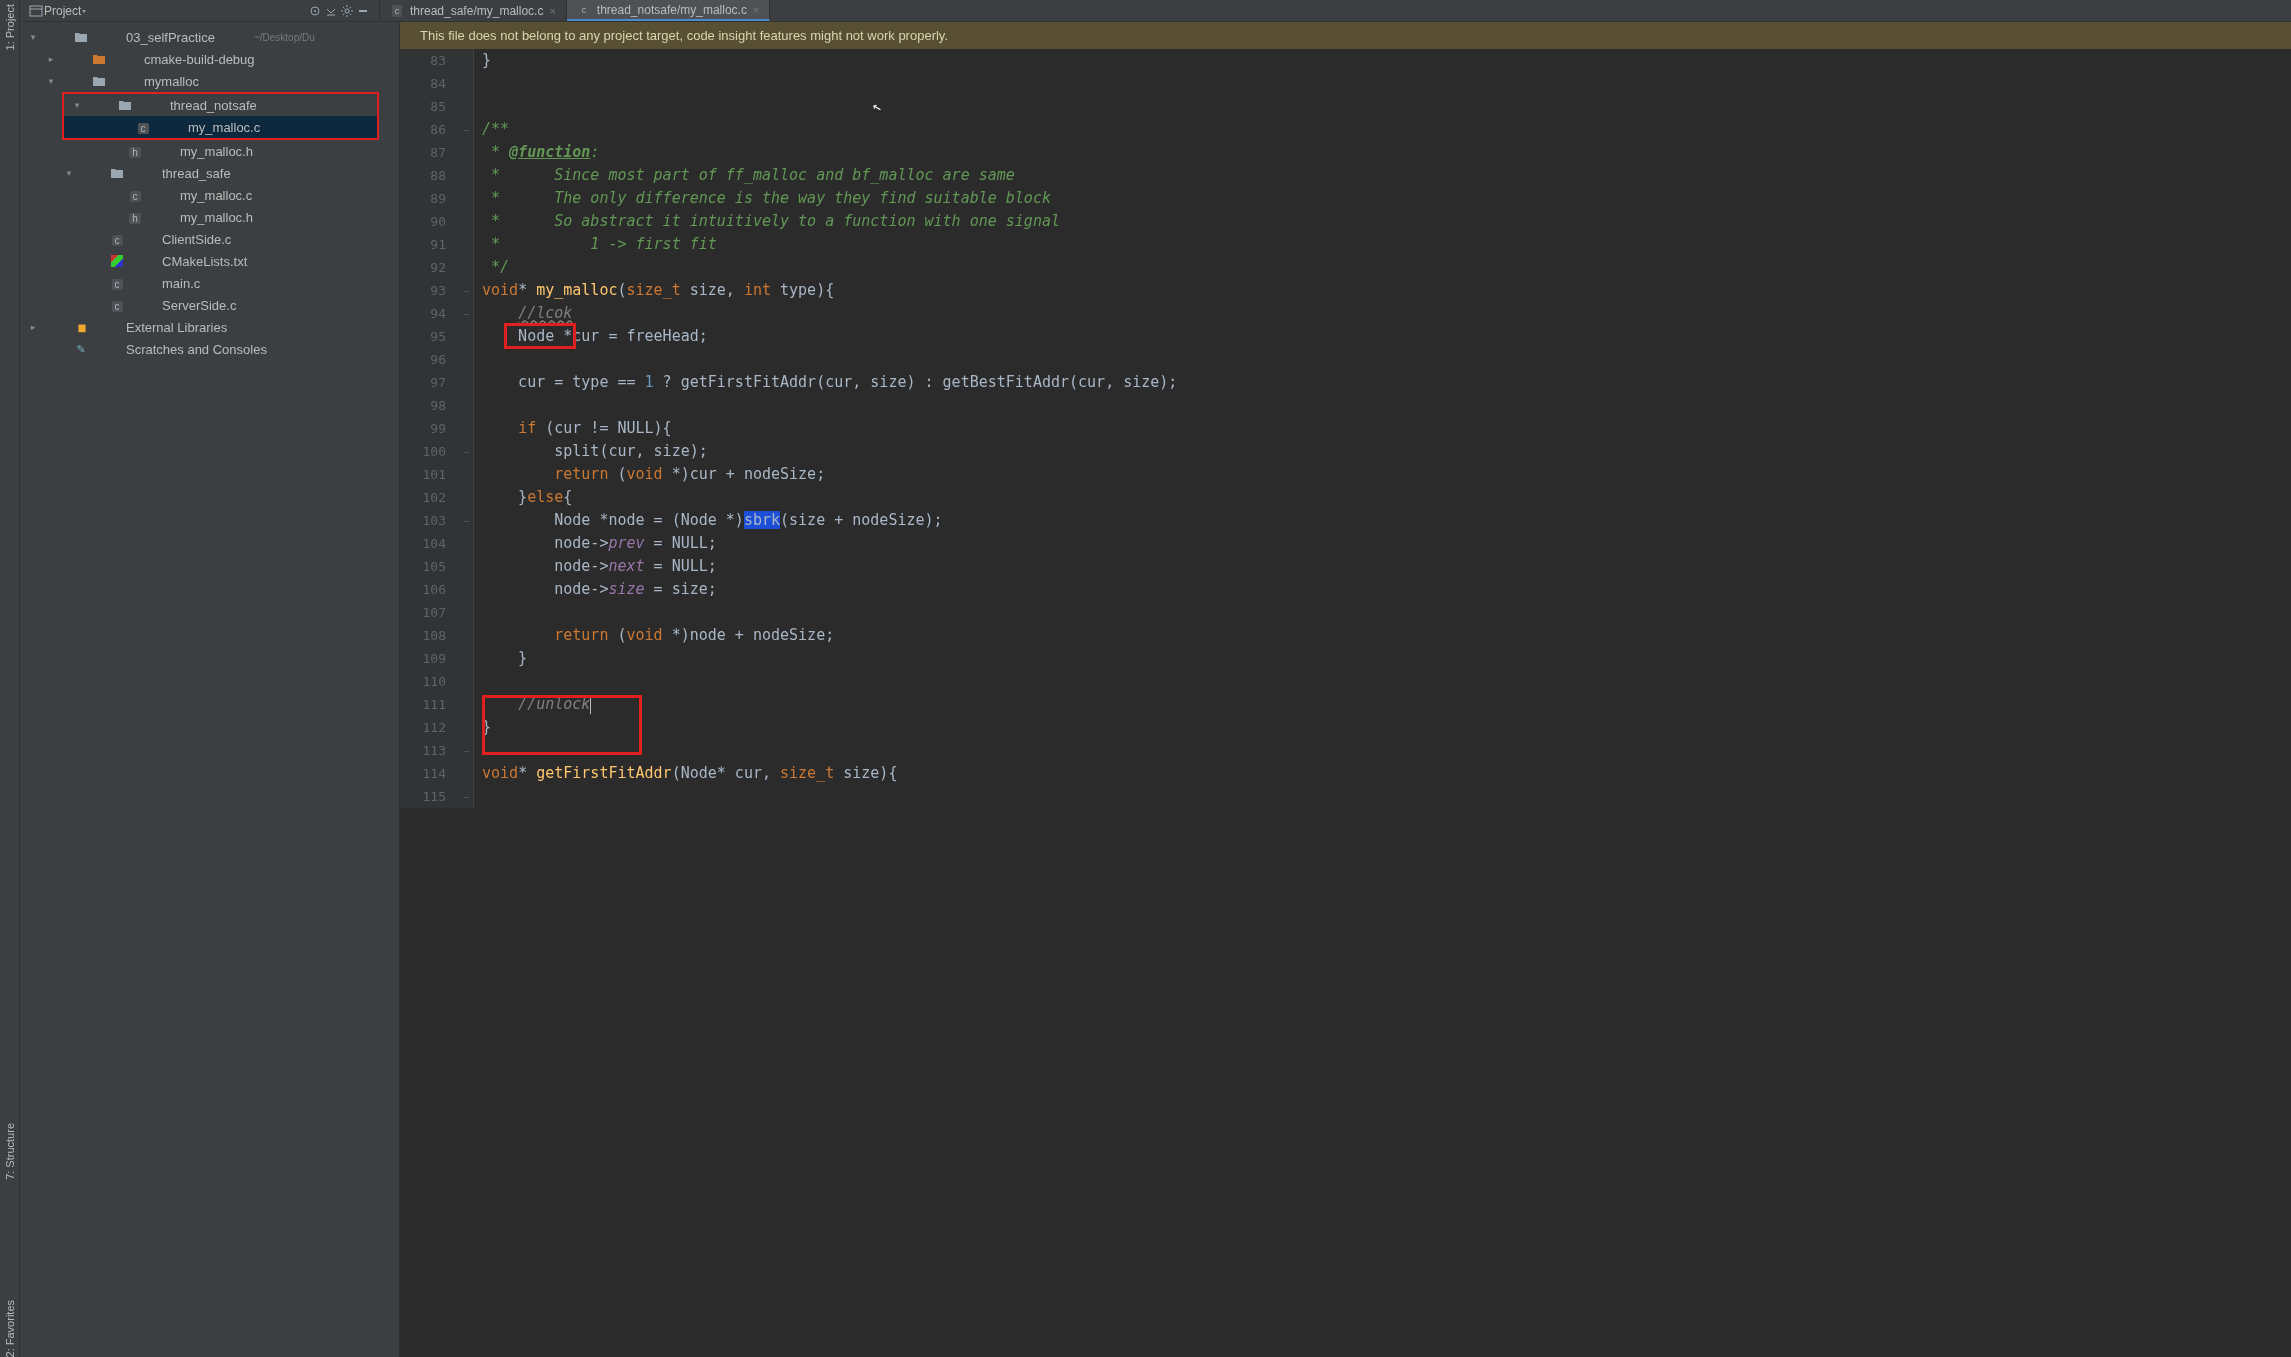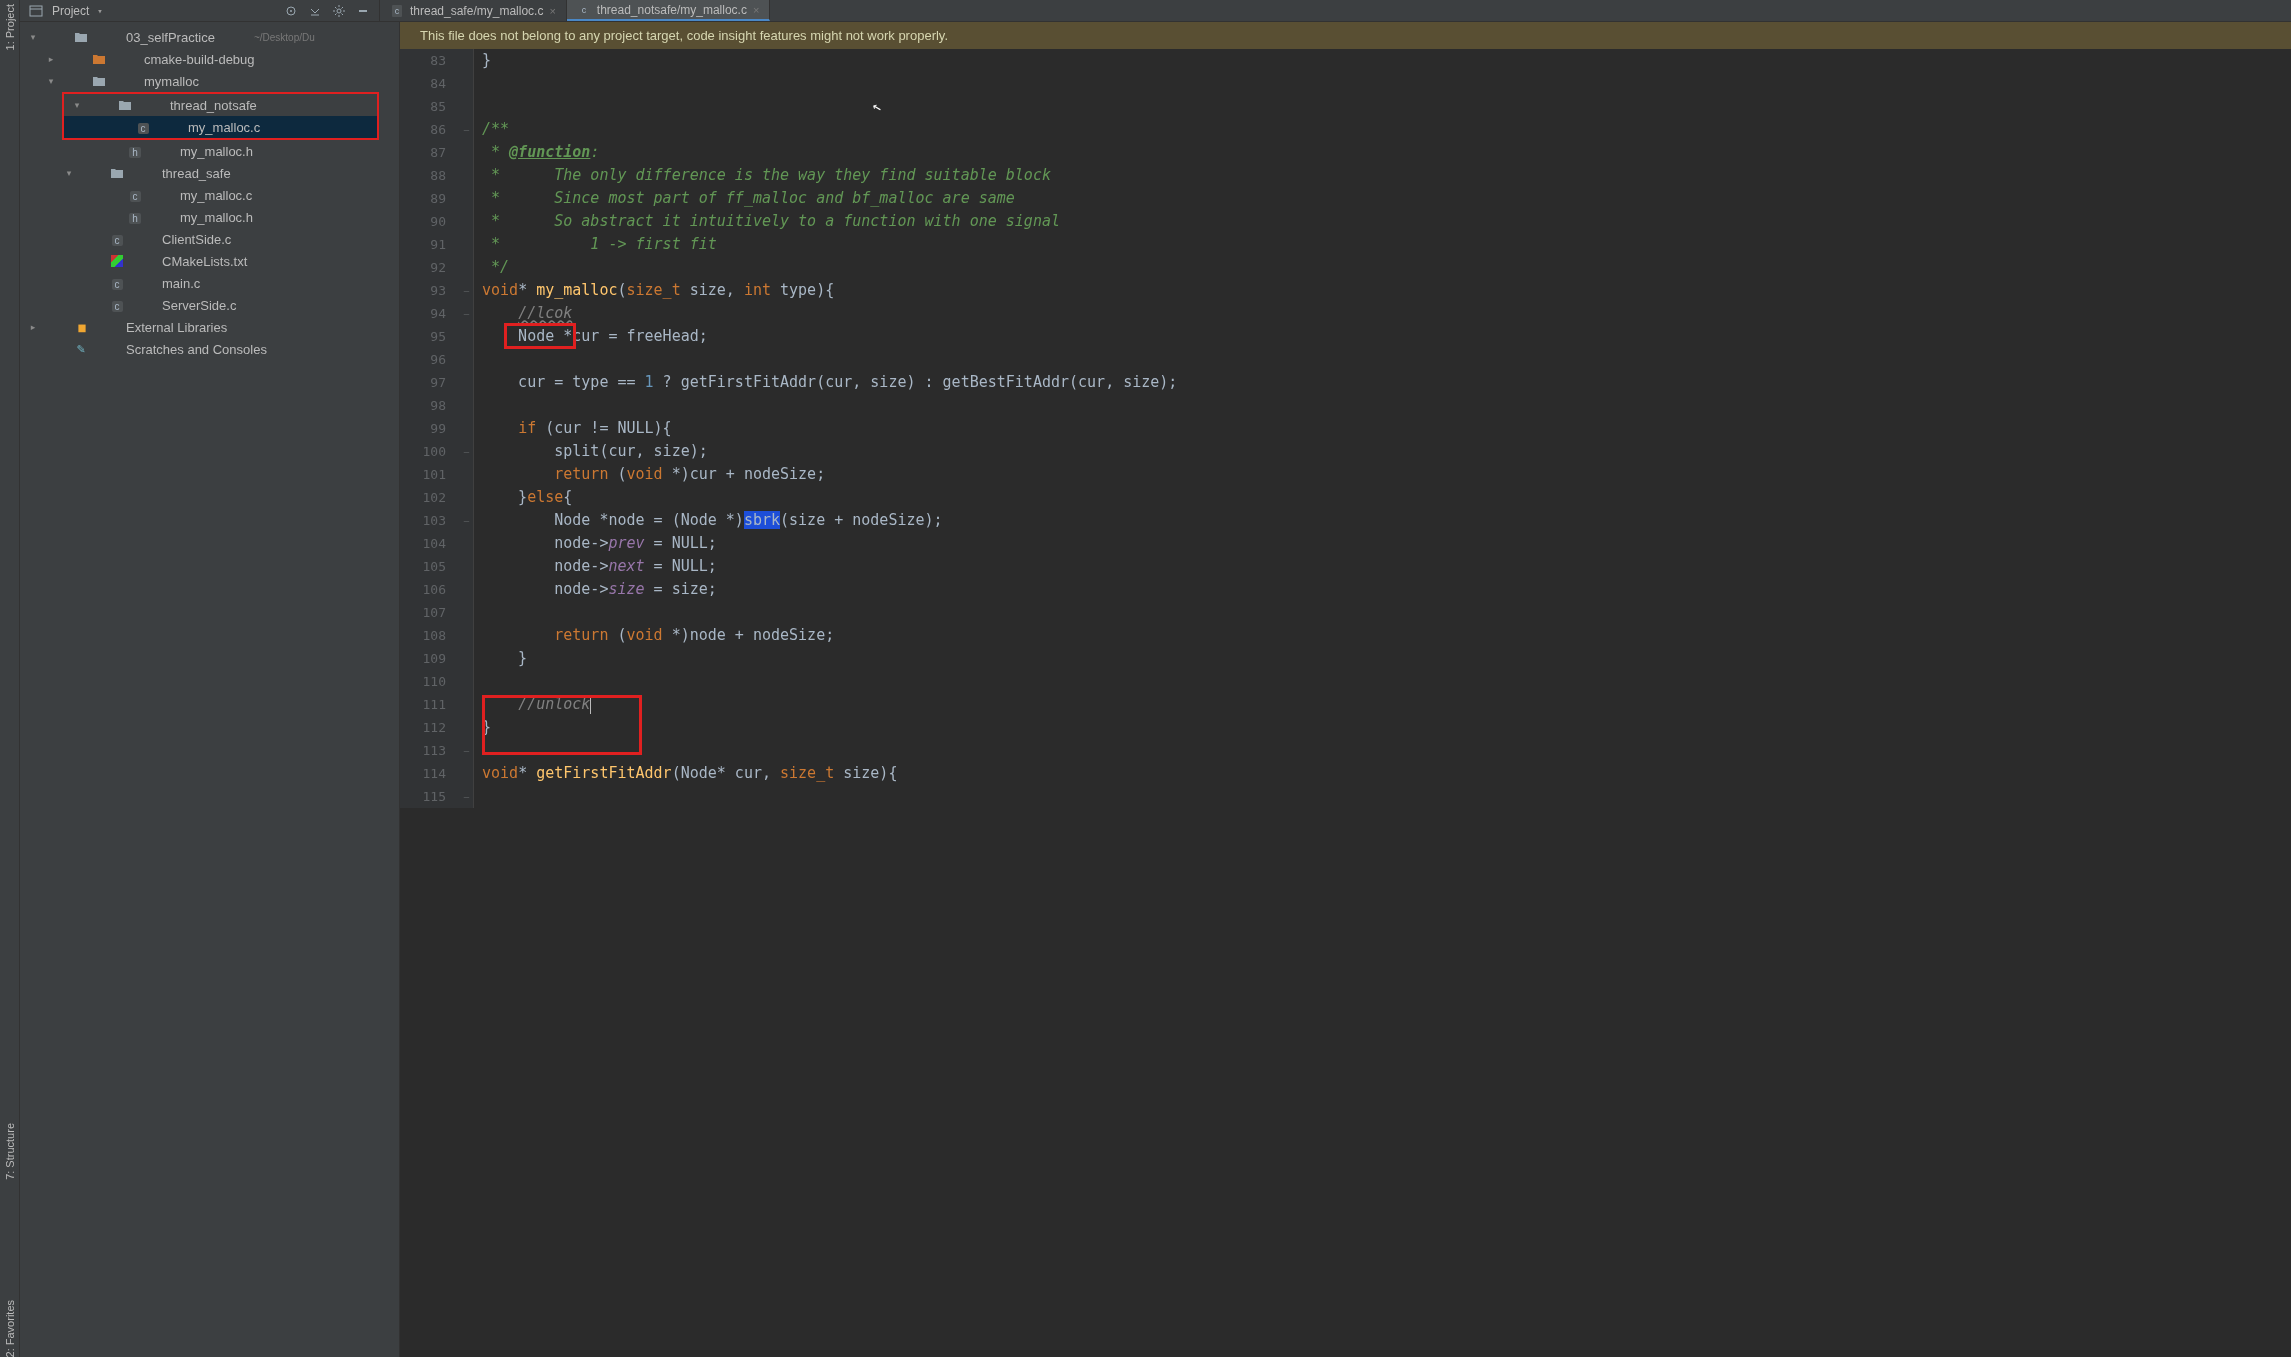--- a/index.html
+++ b/index.html
@@ -37,21 +37,21 @@
     background: #3c3f41;
     border-bottom: 1px solid #323232;
     display: flex;
     align-items: center;
   }
   .top-strip .proj-cell {
     width: 360px;
     display: flex;
     align-items: center;
     padding: 0 8px;
-    gap: 8px;
+    gap: 0;
     border-right: 1px solid #323232;
     height: 100%;
   }
   .proj-label {
     font-size: 12px;
     color: #bbbbbb;
     font-family: "Segoe UI", "Helvetica", sans-serif;
   }
   .dropdown-arrow { color: #999; font-size: 9px; }
   .spacer { flex: 1; }
@@ -438,22 +438,22 @@
                 <div class="fold-mark">–</div>
                 <div class="fold-mark"></div>
                 <div class="fold-mark">–</div>
               </div>
             <div class="code-lines" id="codelines" style="position:relative;">
                 <div class="code-line">}</div>
                 <div class="code-line"></div>
                 <div class="code-line"></div>
                 <div class="code-line doc"><span class="doc">/**</span></div>
                 <div class="code-line doc"> * <span class="doctag">@function</span>:</div>
+                <div class="code-line doc"><span class="doc"> *      Since most part of ff_malloc and bf_malloc are same</span></div>
                 <div class="code-line doc"><span class="doc"> *      The only difference is the way they find suitable block</span></div>
-                <div class="code-line doc"><span class="doc"> *      Since most part of ff_malloc and bf_malloc are same</span></div>
                 <div class="code-line doc"><span class="doc"> *      So abstract it intuitively to a function with one signal</span></div>
                 <div class="code-line doc"><span class="doc"> *          1 -&gt; first fit</span></div>
                 <div class="code-line doc"><span class="doc"> */</span></div>
                 <div class="code-line"><span class="kw">void</span>* <span class="fn">my_malloc</span>(<span class="kw">size_t</span> size, <span class="kw">int</span> type){</div>
                 <div class="code-line">    <span class="comment warn-ul">//lcok</span></div>
                 <div class="code-line">    Node *cur = freeHead;</div>
                 <div class="code-line"></div>
                 <div class="code-line">    cur = type == <span class="num">1</span> ? getFirstFitAddr(cur, size) : getBestFitAddr(cur, size);</div>
                 <div class="code-line"></div>
                 <div class="code-line">    <span class="kw">if</span> (cur != NULL){</div>

